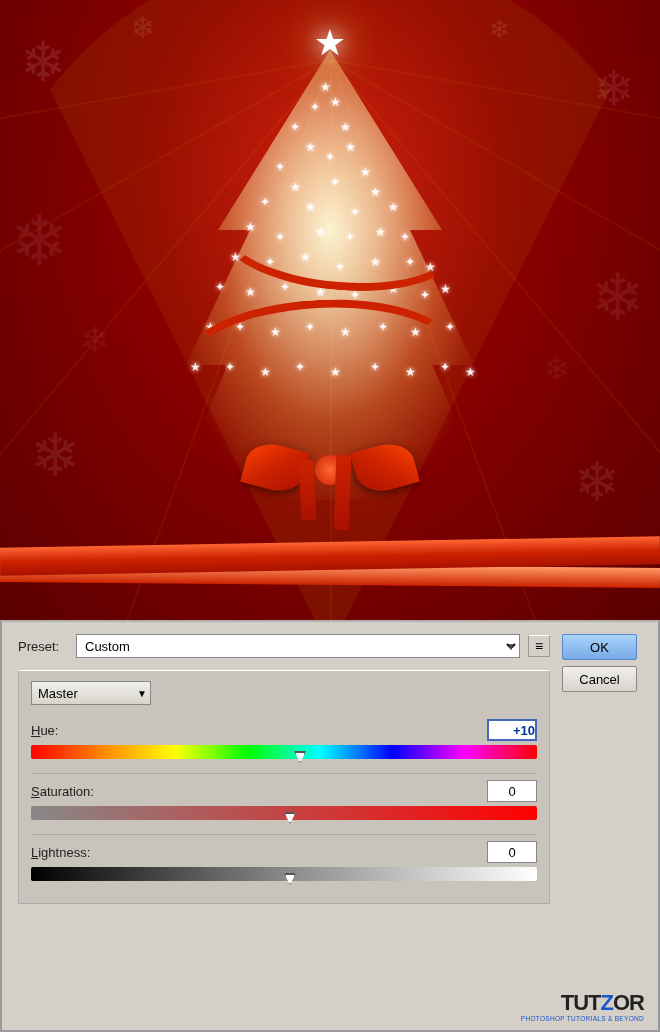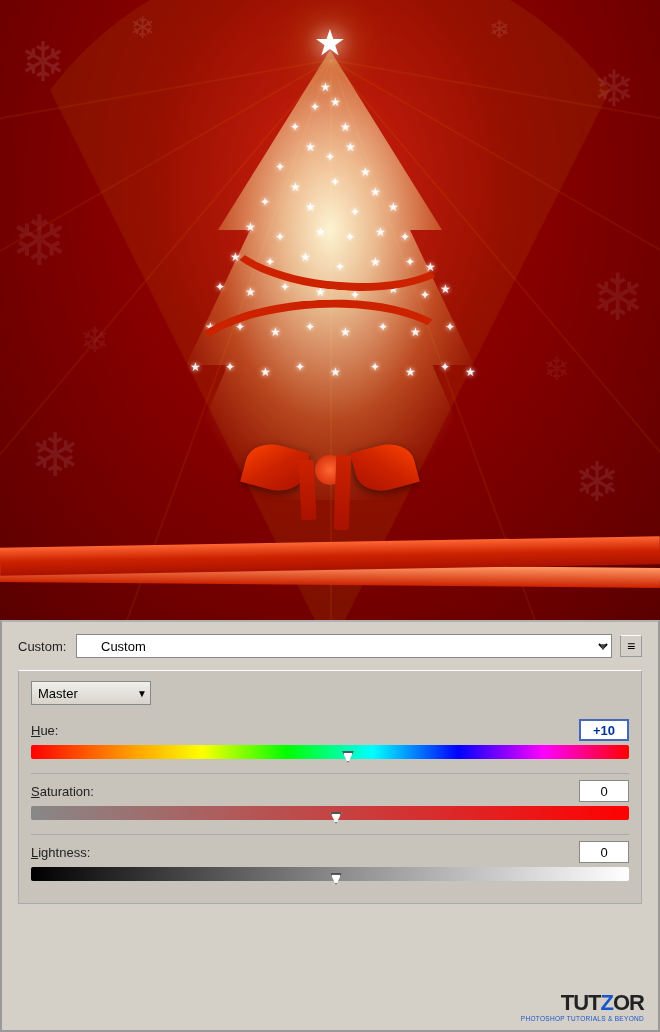--- a/index.html
+++ b/index.html
@@ -261,21 +261,21 @@
       position: relative;
       display: flex;
       align-items: center;
     }
 
     .preset-select-wrapper select {
       width: 100%;
       height: 24px;
       background: white;
       border: 1px solid #888;
-      padding: 0 20px 0 20px;
+      padding: 0 20px 0 4px;
       font-size: 13px;
       cursor: pointer;
     }
 
     .preset-dropdown-arrow {
       position: absolute;
       right: 4px;
       pointer-events: none;
       font-size: 10px;
       color: #444;
@@ -385,21 +385,21 @@
 
     .slider-label span {
       text-decoration: underline;
     }
 
     .slider-value {
       width: 50px;
       height: 22px;
       border: 2px solid #4466bb;
       background: white;
-      text-align: center;
+      text-align: right;
       font-size: 13px;
       font-weight: bold;
       color: #003399;
     }
 
     .slider-value-plain {
       width: 50px;
       height: 22px;
       border: 1px solid #888;
       background: white;
@@ -581,21 +581,21 @@
 </div>
 
 <div id="dialog">
 
 
   <div class="dialog-body">
     <div class="dialog-main">
       <div class="dialog-left">
 
         <div class="preset-row">
-          <span class="preset-label">Custom:</span>
+          <span class="preset-label">Preset:</span>
           <div class="preset-select-wrapper">
             <select>
               <option>Custom</option>
             </select>
             <span class="preset-dropdown-arrow">▼</span>
           </div>
           <div class="preset-menu-icon">≡</div>
         </div>
 
         <div class="slider-box">
@@ -644,20 +644,24 @@
               <span class="slider-label"><span>L</span>ightness:</span>
               <input class="slider-value-plain" type="text" value="0" style="">
             </div>
             <div class="light-track">
               <div class="slider-thumb" style="left: 50%;"></div>
             </div>
           </div>
         </div>
       </div>
 
+      <div class="dialog-right">
+        <button class="btn-ok">OK</button>
+        <button class="btn-cancel">Cancel</button>
+      </div>
     </div>
   </div>
 
   <div style="position:absolute;bottom:8px;right:14px;text-align:right;">
     <div style="font-size:22px;font-weight:900;letter-spacing:-1px;line-height:1.1;">
       <span style="color:#222;margin-left:18px;">TUT</span><span style="color:#1a55cc;">Z</span><span style="color:#222;">OR</span>
     </div>
     <div style="font-size:6.5px;color:#1a55cc;letter-spacing:0.3px;">PHOTOSHOP TUTORIALS &amp; BEYOND</div>
   </div>
 </div>

